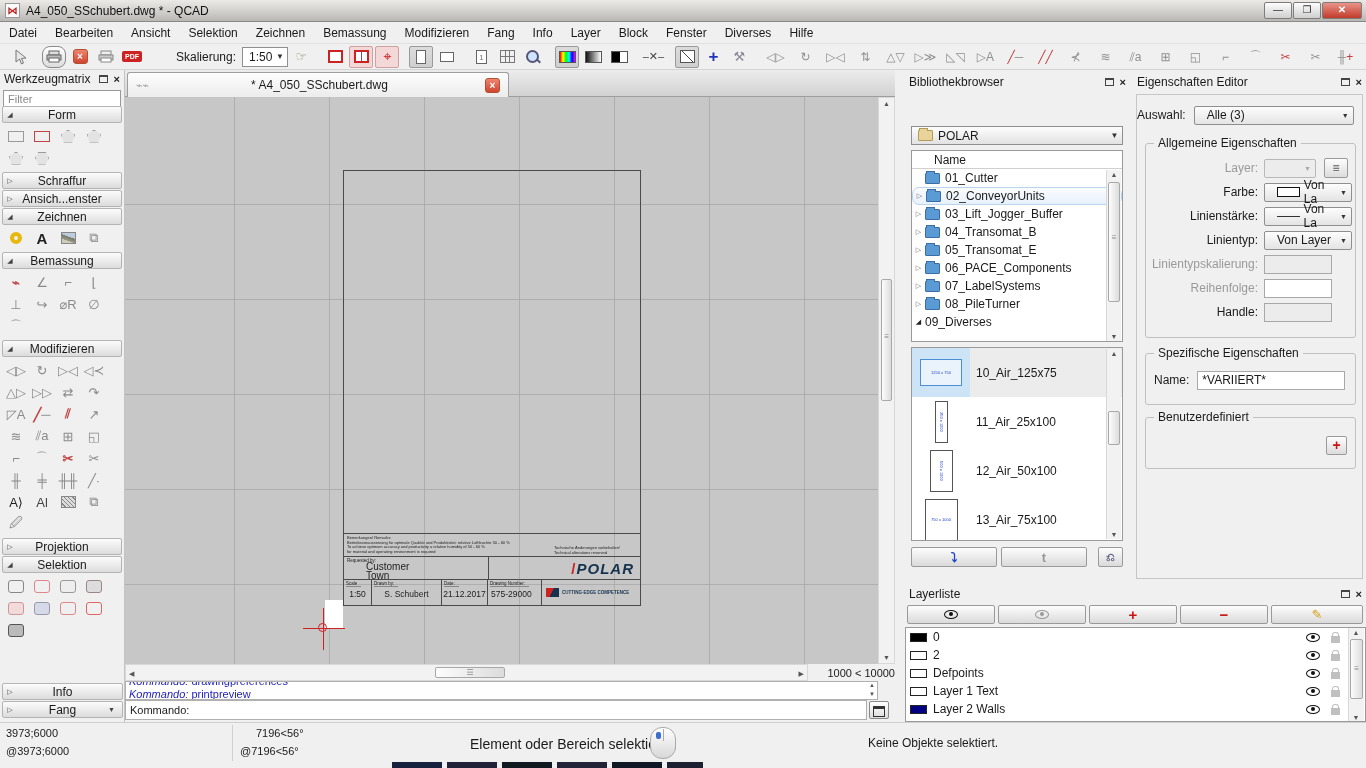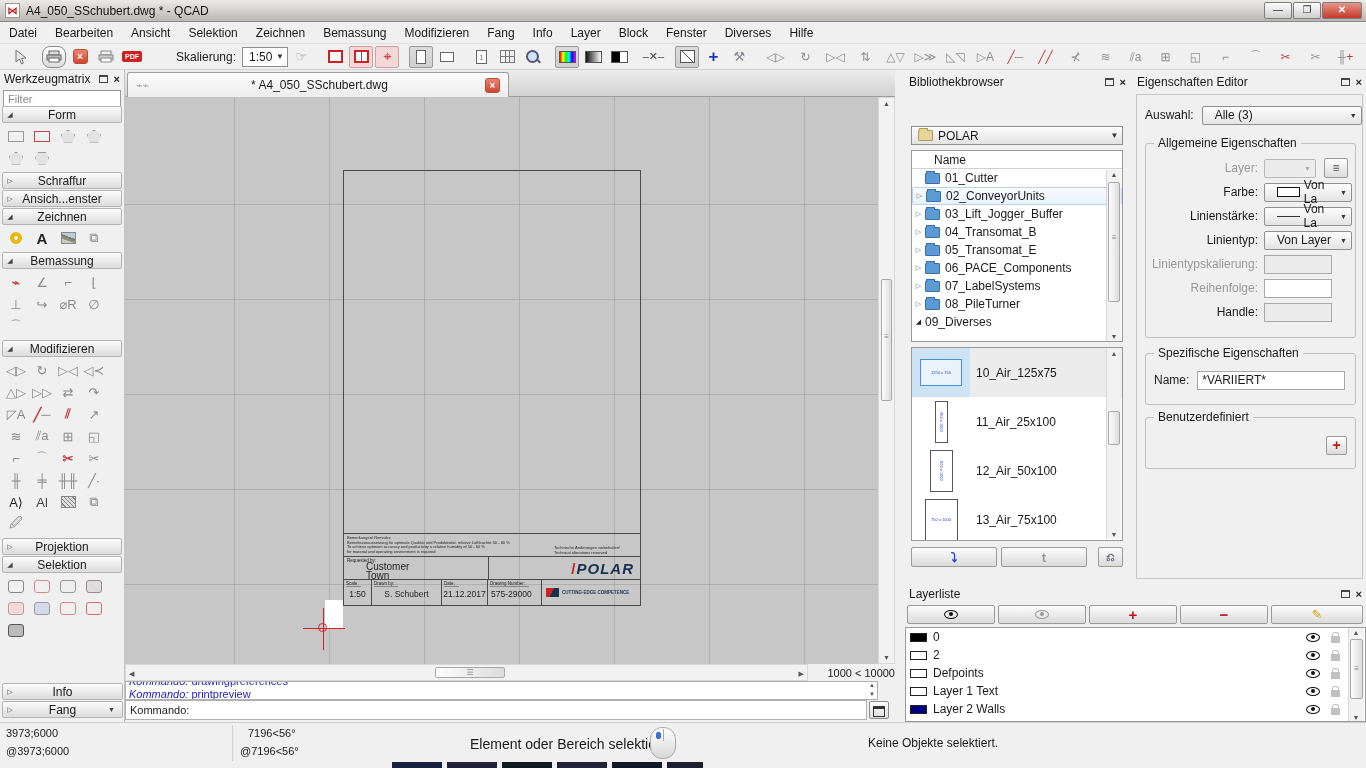--- a/index.html
+++ b/index.html
@@ -133,21 +133,21 @@
   .foldericn { width:15px; height:11px; background:#5b9bd5; border:1px solid #3a6ea5; border-radius:1px; position:relative; margin-right:5px; }
   .foldericn::before { content:""; position:absolute; left:0; top:-3px; width:7px; height:2px; background:#5b9bd5; border:1px solid #3a6ea5; border-bottom:none; }
   .foldericn.amber { background:#e8d49a; border-color:#b09c55; } .foldericn.amber::before { background:#e8d49a; border-color:#b09c55; }
   .binoc { width:16px; height:9px; position:relative; margin-right:5px; }
   .binoc::before,.binoc::after { content:""; position:absolute; top:0; width:8px; height:8px; border-radius:50%; background:#777; }
   .binoc::after { right:0; }
   #libtree { background:#fff; border:1px solid #9a9a9a; overflow:hidden; }
   #libtree .hdr { height:18px; border-bottom:1px solid #d0d0d0; display:flex; align-items:center; padding-left:22px; font-size:12px; }
   .trow { height:18px; display:flex; align-items:center; font-size:12px; }
   .trow .ar { width:13px; text-align:center; font-size:7px; color:#666; }
-  .trow.hov { background:linear-gradient(#fafcff,#e8f1fb); border:1px solid #b8d4ee; border-radius:2px; }
+  .trow.hov { background:linear-gradient(#fafcff,#e8f1fb); border:1px solid #b8d4ee; border-radius:7px; }
   #libitems { background:#fff; border:1px solid #9a9a9a; overflow:hidden; }
   .librow { height:49px; display:flex; align-items:center; }
   .librow.sel { background:#ececec; }
   .librow .thumbcell { width:58px; height:49px; display:flex; align-items:center; justify-content:center; }
   .librow.sel .thumbcell { background:#cde3f6; }
   .thumb { border:1px solid #555; background:#fff; color:#2244cc; font-size:4px; display:flex; align-items:center; justify-content:center; text-align:center;
     background-image:radial-gradient(#2244cc 9%,#0000 11%); background-size:8px 8px; }
   .librow.sel .thumb { border:1px solid #4a90d9; background-color:#eaf3fc; }
   .librow .lbl { font-size:12px; margin-left:6px; }
   .libbtn { position:absolute; height:20px; border:1px solid #9a9a9a; border-radius:2px; background:linear-gradient(#fdfdfd,#dadada);
@@ -702,21 +702,21 @@
 
   <div class="abs" style="left:1133px;top:70px;width:233px;height:515px;">
     <div class="dockhead" style="padding-top:6px;">
       <span>Eigenschaften Editor</span>
       <span class="sp"></span>
       <span class="icon-float"></span>
       <span class="icon-x">×</span>
     </div>
     <div id="propbox" style="position:absolute;left:3px;top:24px;width:227px;height:485px;">
       <div class="prow" style="top:10px;">
-        <span style="margin-left:8px;font-size:12px;">Auswahl:</span>
+        <span style="font-size:12px;">Auswahl:</span>
         <div class="pcombo" style="margin-left:8px;width:160px;">
           <span>Alle (3)</span>
             <span class="arr">▼</span>
         </div>
       </div>
       <div class="fieldset" style="left:8px;top:48px;width:211px;height:195px;">
         <span class="legend">Allgemeine Eigenschaften</span>
         <div class="prow" style="top:14px;">
           <span class="plabel dis">Layer:</span>
           <div class="pcombo dis" style="width:52px;">
@@ -852,21 +852,21 @@
           </div>
         <div class="ar" style="bottom:1px;width:14px;">▼</div>
       </div>
     </div>
   </div>
 
   <div id="statusbar" class="abs">
     <div class="abs" style="left:6px;top:4px;">3973;6000</div>
     <div class="abs" style="left:6px;top:22px;">@3973;6000</div>
     <div class="vsep" style="left:232px;"></div>
-    <div class="abs" style="left:248px;top:4px;">7196&lt;56°</div>
+    <div class="abs" style="left:256px;top:4px;">7196&lt;56°</div>
     <div class="abs" style="left:240px;top:22px;">@7196&lt;56°</div>
     <div class="abs" style="left:470px;top:13px;font-size:14px;">Element oder Bereich selektieren</div>
     <div class="mouseicn" style="left:650px;top:4px;"></div>
     <div class="abs" style="left:868px;top:13px;font-size:12px;">Keine Objekte selektiert.</div>
   </div>
   <div id="taskstrip" class="abs">
     <span style="left:392px;width:50px;background:#16213e;"></span>
     <span style="left:447px;width:50px;background:#21213a;"></span>
     <span style="left:502px;width:50px;background:#101820;"></span>
     <span style="left:557px;width:50px;background:#232338;"></span>

